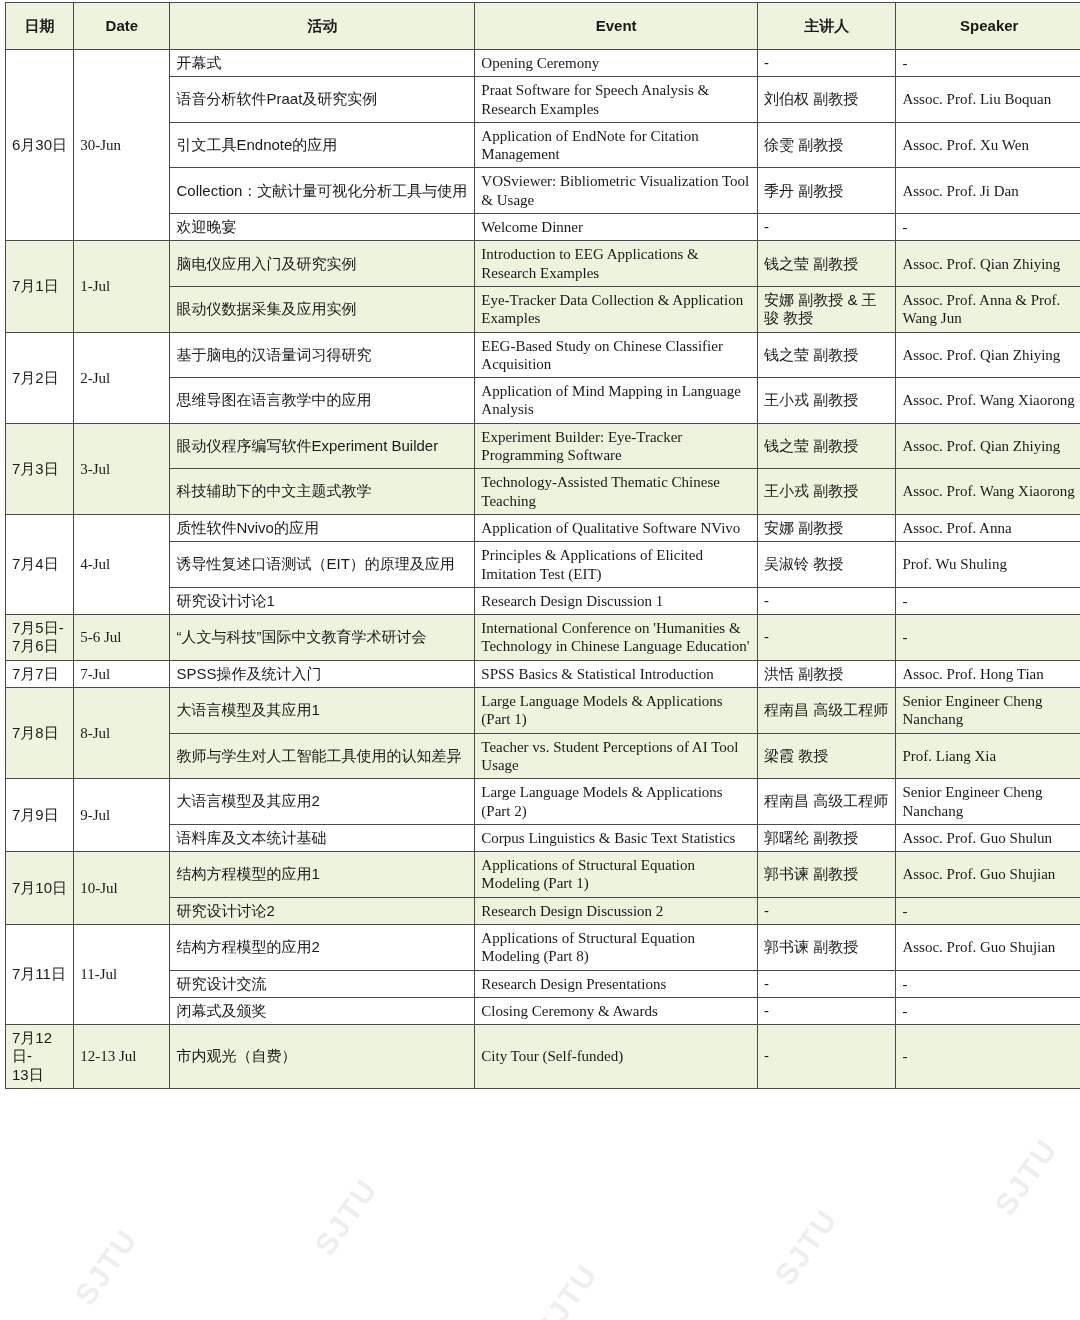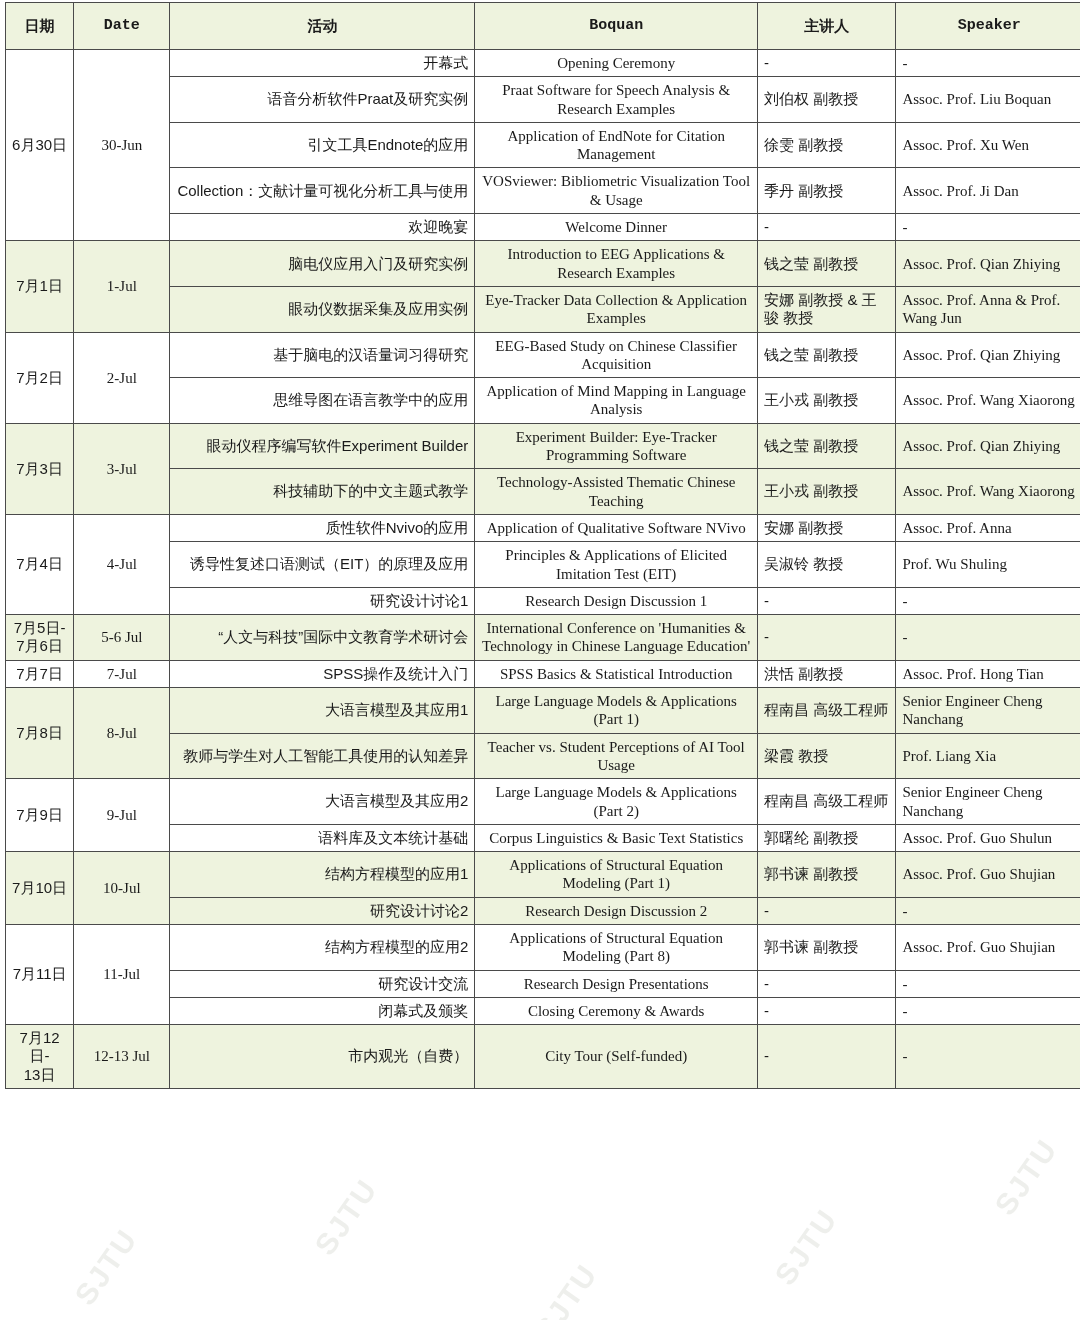--- a/index.html
+++ b/index.html
@@ -52,42 +52,41 @@
   }
   thead th {
     background: #eef3de;
     text-align: center;
     font-weight: bold;
     font-size: 18px;
     height: 38px;
     padding: 3px 4px;
   }
   th.cn-head { font-family: "Liberation Sans", sans-serif; font-weight: bold; }
-  th.en-head { font-family: Liberation Mono, monospace; font-weight: bold; }
+  th.en-head { font-family: Liberation Sans, sans-serif; font-weight: bold; }
 
   col.c-date-cn { width: 68px; }
   col.c-date-en { width: 96px; }
   col.c-act-cn  { width: 304px; }
   col.c-act-en  { width: 282px; }
   col.c-spk-cn  { width: 138px; }
   col.c-spk-en  { width: 186px; }
 
   td.date-cn, td.date-en {
-    text-align: center;
     font-family: "Liberation Sans", sans-serif;
     font-size: 16px;
   }
   td.date-en { font-family: Liberation Serif, serif; }
   td.act-cn {
-    text-align: right;
+    text-align: left;
     font-family: "Liberation Sans", sans-serif;
     font-size: 16px;
   }
   td.act-en {
-    text-align: center;
+    text-align: left;
     font-family: "Liberation Serif", serif;
     font-size: 15.5px;
   }
   td.spk-cn {
     text-align: left;
     font-family: "Liberation Sans", sans-serif;
     font-size: 15px;
   }
   td.spk-en {
     text-align: left;
@@ -131,21 +130,21 @@
         <col class="c-act-cn">
       <col class="c-act-en">
         <col class="c-spk-cn">
         <col class="c-spk-en">
     </colgroup>
     <thead>
       <tr>
         <th class="cn-head">日期</th>
         <th class="en-head">Date</th>
         <th class="cn-head">活动</th>
-        <th class="en-head">Boquan</th>
+        <th class="en-head">Event</th>
         <th class="cn-head">主讲人</th>
         <th class="en-head">Speaker</th>
       </tr>
     </thead>
     <tbody id="table-body">
         <tr class="band-white">
           <td class="date-cn" rowspan="5">6月30日</td>
           <td class="date-en" rowspan="5">30-Jun</td>
           <td class="act-cn">开幕式</td>
           <td class="act-en">Opening Ceremony</td>

